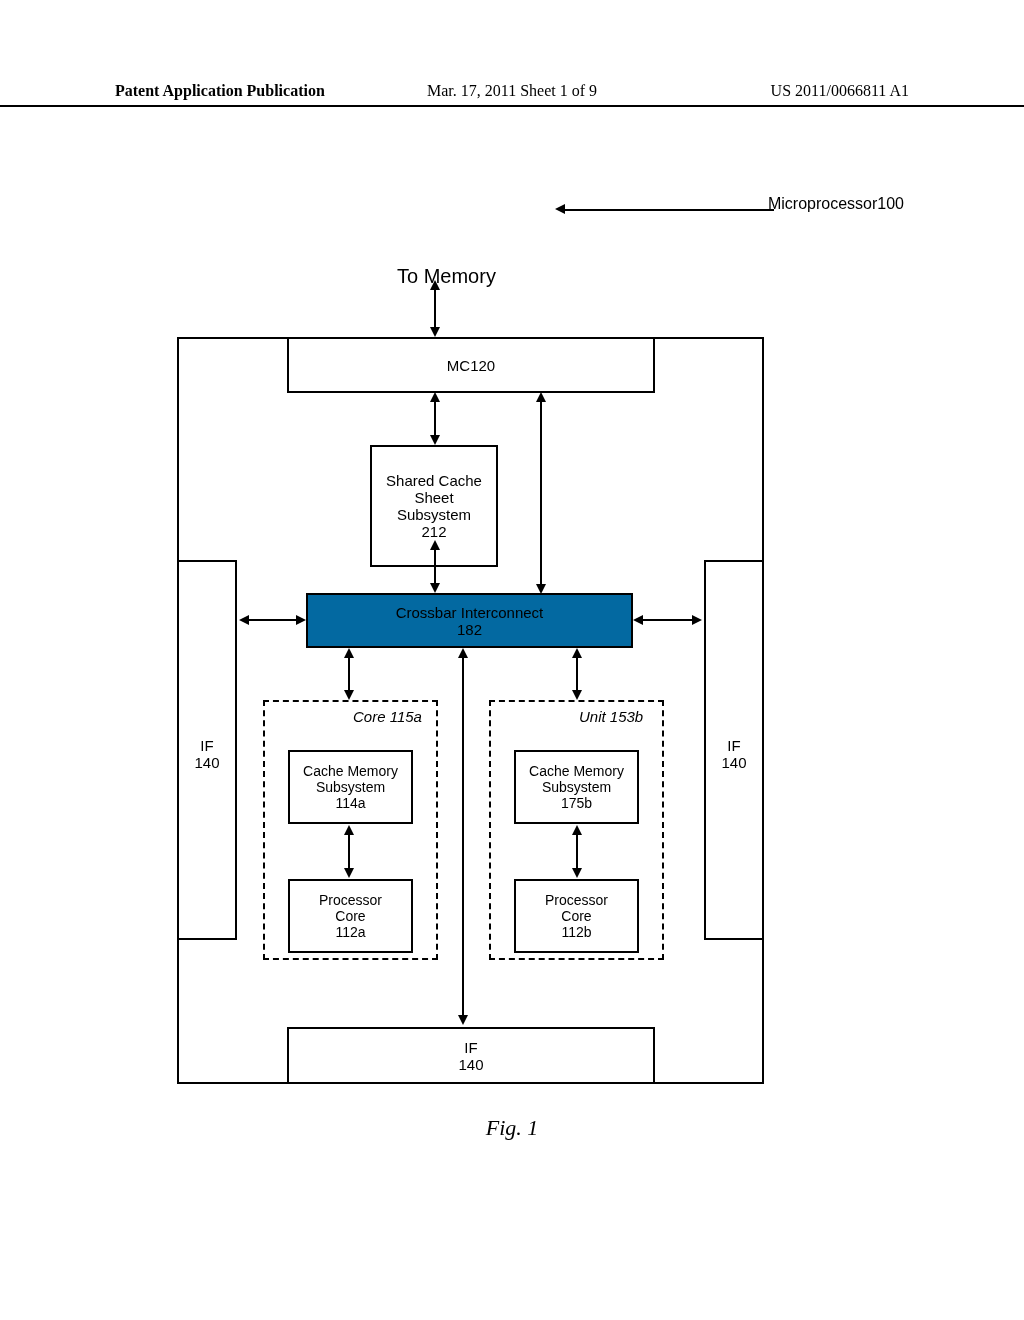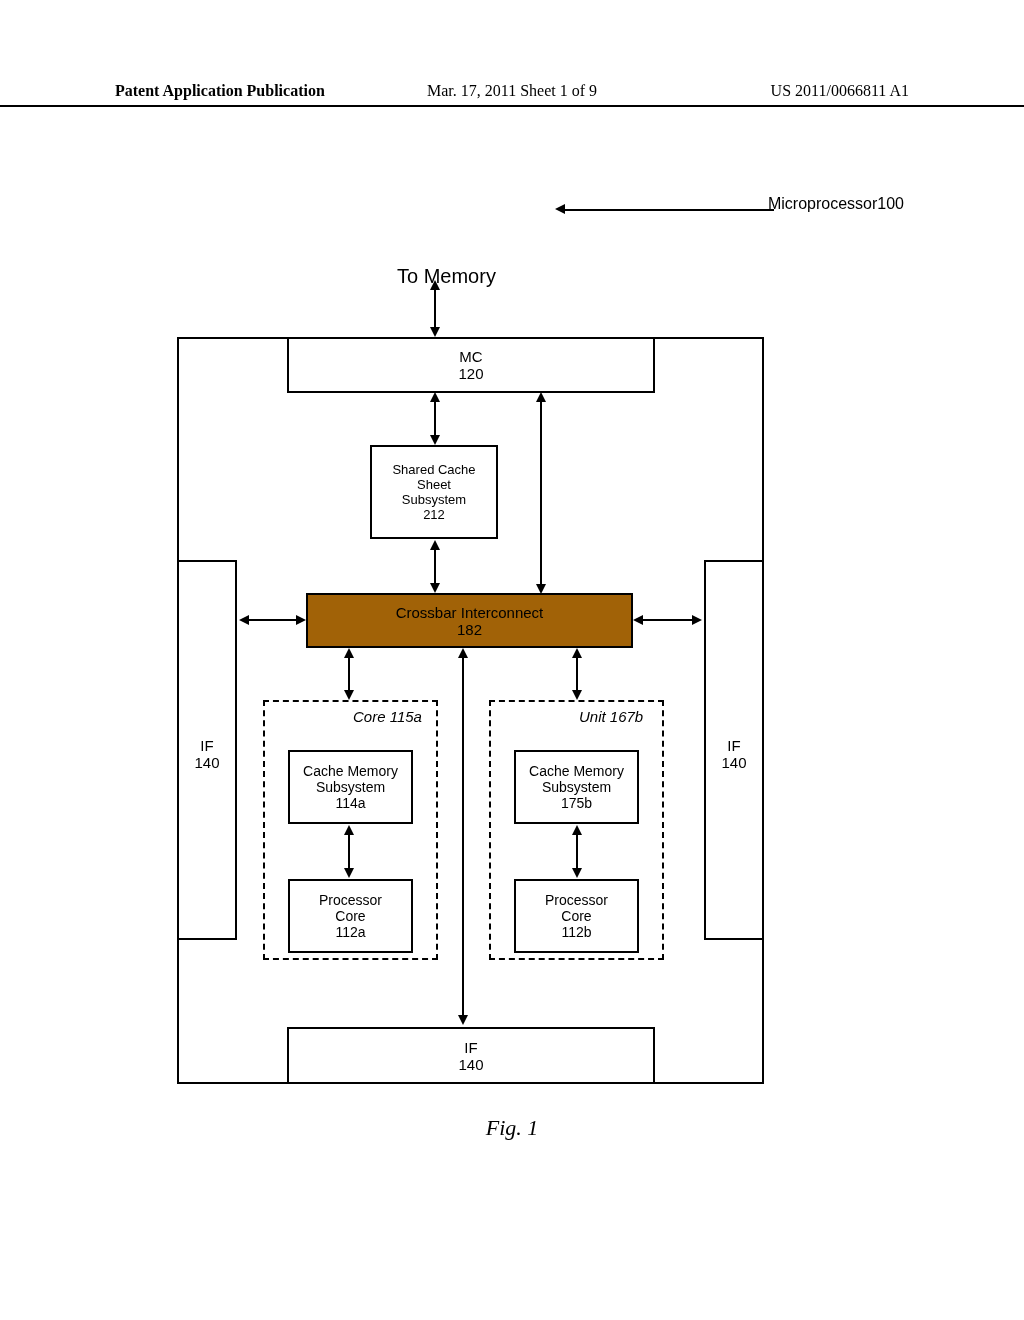--- a/index.html
+++ b/index.html
@@ -92,57 +92,56 @@
     }
     
     .mc-box {
       position: absolute;
       top: 337px;
       left: 287px;
       width: 368px;
       height: 56px;
       border: 2px solid black;
       display: flex;
-      flex-direction: column;
       align-items: center;
       justify-content: center;
       text-align: center;
       font-size: 15px;
       background: white;
     }
     
     .shared-cache-box {
       position: absolute;
       top: 445px;
       left: 370px;
       width: 128px;
-      height: 94px;
-      border: 2px solid black;
-      display: flex;
-      flex-direction: column;
-      align-items: center;
-      justify-content: center;
-      text-align: center;
-      font-size: 13px;
+      height: 122px;
+      border: 2px solid black;
+      display: flex;
+      flex-direction: column;
+      align-items: center;
+      justify-content: center;
+      text-align: center;
+      font-size: 15px;
     }
     
     .crossbar-box {
       position: absolute;
       top: 593px;
       left: 306px;
       width: 327px;
       height: 55px;
       border: 2px solid black;
       display: flex;
       flex-direction: column;
       align-items: center;
       justify-content: center;
       text-align: center;
       font-size: 15px;
-      background: #a16207;
+      background: #0369a1;
     }
     
     .if-left {
       position: absolute;
       top: 560px;
       left: 177px;
       width: 60px;
       height: 380px;
       border: 2px solid black;
       display: flex;
@@ -424,21 +423,21 @@
   <span class="underline">140</span>
 </div>
 
 <div class="unit-a"></div>
 <div class="unit-label-a">
   <span>Core 115a</span>
 </div>
 
 <div class="unit-b"></div>
 <div class="unit-label-b">
-  <span>Unit 167b</span>
+  <span>Unit 153b</span>
 </div>
 
 <div class="cache-a">
   <span>Cache Memory</span>
   <span>Subsystem</span>
   <span class="underline">114a</span>
 </div>
 
 <div class="cache-b">
   <span>Cache Memory</span>

